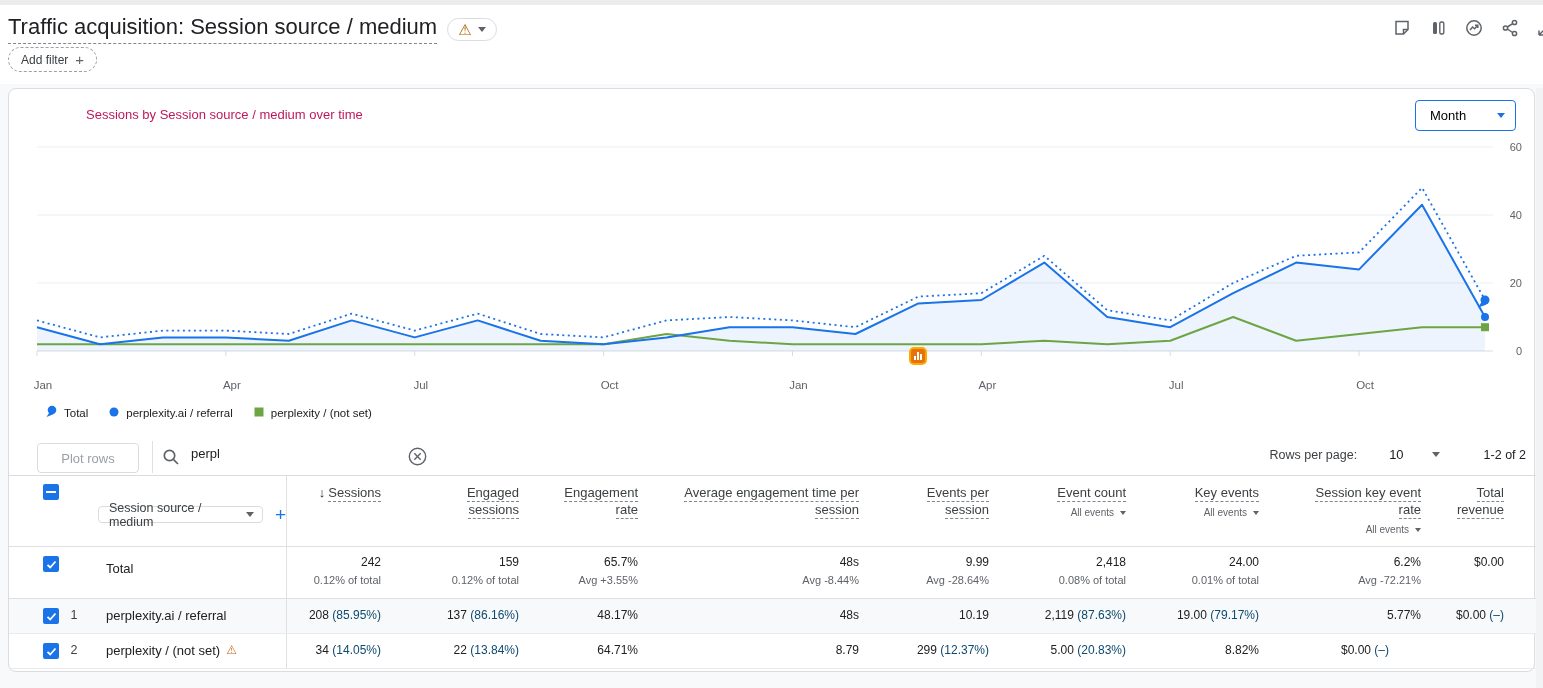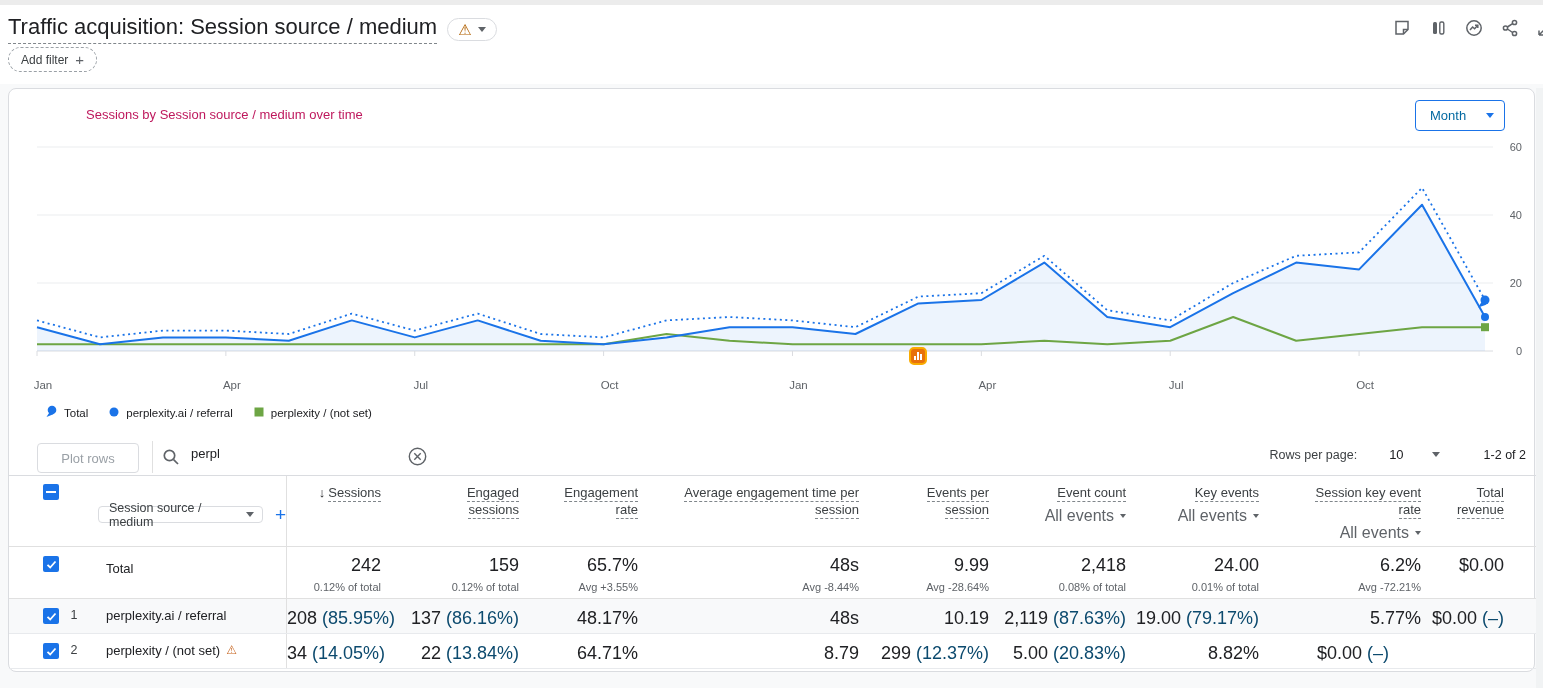--- a/index.html
+++ b/index.html
@@ -20,23 +20,23 @@
   .add-filter{position:absolute;top:47px;left:8px;display:flex;align-items:center;gap:7px;
     border:1px dashed #9aa0a6;border-radius:14px;padding:4px 12px;font-size:12px;color:#3c4043;cursor:pointer;z-index:5;}
   .plus{color:#5f6368;font-size:15px;line-height:1;}
   .header-icons{position:absolute;top:18px;left:1392px;display:flex;gap:16px;z-index:5;}
   .hicon{width:20px;height:20px;cursor:pointer;}
   .hicon svg{display:block;}
   
   .card{position:absolute;top:88px;left:8px;width:1527px;height:584px;background:#fff;
     border:1px solid #dadce0;border-radius:8px;z-index:2;box-sizing:border-box;}
   .chart-title{position:absolute;top:18px;left:77px;font-size:13px;color:#be185d;}
-  .month-select{position:absolute;top:11px;left:1406px;width:90px;height:31px;border:1px solid #1a73e8;
+  .month-select{position:absolute;top:11px;left:1406px;width:101px;height:31px;border:1px solid #1a73e8;
     border-radius:4px;display:flex;align-items:center;justify-content:space-between;
-    padding:0 10px 0 14px;box-sizing:border-box;font-size:13px;color:#0369a1;cursor:pointer;background:#fff;}
+    padding:0 10px 0 14px;box-sizing:border-box;font-size:13px;color:#000000;cursor:pointer;background:#fff;}
   .month-select .caret{border-top-color:#1a73e8;}
   #chart-wrap{position:absolute;top:50px;left:0;width:1527px;height:262px;}
   .insight-badge{position:absolute;top:258px;left:900px;width:18px;height:18px;background:#e8710a;
     border:2px solid #f9ab00;border-radius:5px;box-sizing:border-box;cursor:pointer;
     display:flex;align-items:flex-end;justify-content:center;gap:1px;padding:3px 3px;}
   .insight-badge i{display:block;width:2px;background:#fff;}
   .legend{position:absolute;top:316px;left:36px;display:flex;align-items:center;gap:20px;font-size:11.5px;color:#202124;}
   .legend-item{display:flex;align-items:center;gap:6px;}
   
   .toolbar{position:absolute;top:352px;left:0;width:1527px;height:34px;}
@@ -67,24 +67,24 @@
   .dim-cell{padding:9px 0 0 15px;white-space:nowrap;display:flex;align-items:flex-start;gap:6px;}
   .dim-head-cell{padding:7px 0 0 7px;display:flex;align-items:center;gap:12px;}
   .dim-select{width:170px;height:17px;border:1px solid #dadce0;border-radius:4px;display:flex;align-items:center;
     justify-content:space-between;padding:0 8px 0 10px;box-sizing:border-box;font-size:12.5px;color:#3c4043;cursor:pointer;}
   .add-dim{color:#1a73e8;font-size:19px;font-weight:400;cursor:pointer;line-height:1;}
   .m-cell{text-align:right;padding-top:8px;}
   .metric-divider{border-left:1px solid #e0e0e0;}
   .hline{line-height:17px;white-space:nowrap;}
   .hline span.lbl{border-bottom:1px dashed #80868b;padding-bottom:1px;color:#3c4043;cursor:pointer;}
   .sort-arrow{color:#202124;margin-right:3px;font-size:13px;}
-  .sub-events{color:#5f6368;font-size:16px;margin-top:6px;white-space:nowrap;display:inline-flex;align-items:center;gap:6px;cursor:pointer;}
+  .sub-events{color:#5f6368;font-size:10px;margin-top:6px;white-space:nowrap;display:inline-flex;align-items:center;gap:6px;cursor:pointer;}
   .sub-events .caret{border-top-width:4px;border-left-width:3.5px;border-right-width:3.5px;}
   .tot-label{padding:14px 0 0 15px;font-size:13px;color:#202124;}
-  .mainval{color:#202124;font-size:18px;white-space:nowrap;}
+  .mainval{color:#202124;font-size:12px;white-space:nowrap;}
   .subval{color:#5f6368;font-size:11px;margin-top:5px;white-space:nowrap;}
   .pct{color:#0c4a6e;}
   .row-warn{color:#c5621c;font-size:12px;line-height:15px;}
   .right-strip{position:absolute;top:88px;left:1536px;width:7px;height:600px;background:#f1f3f4;}
 </style>
 </head>
 <body>
 
 <div class="top-strip"></div>
 <div class="page-bg"></div>

